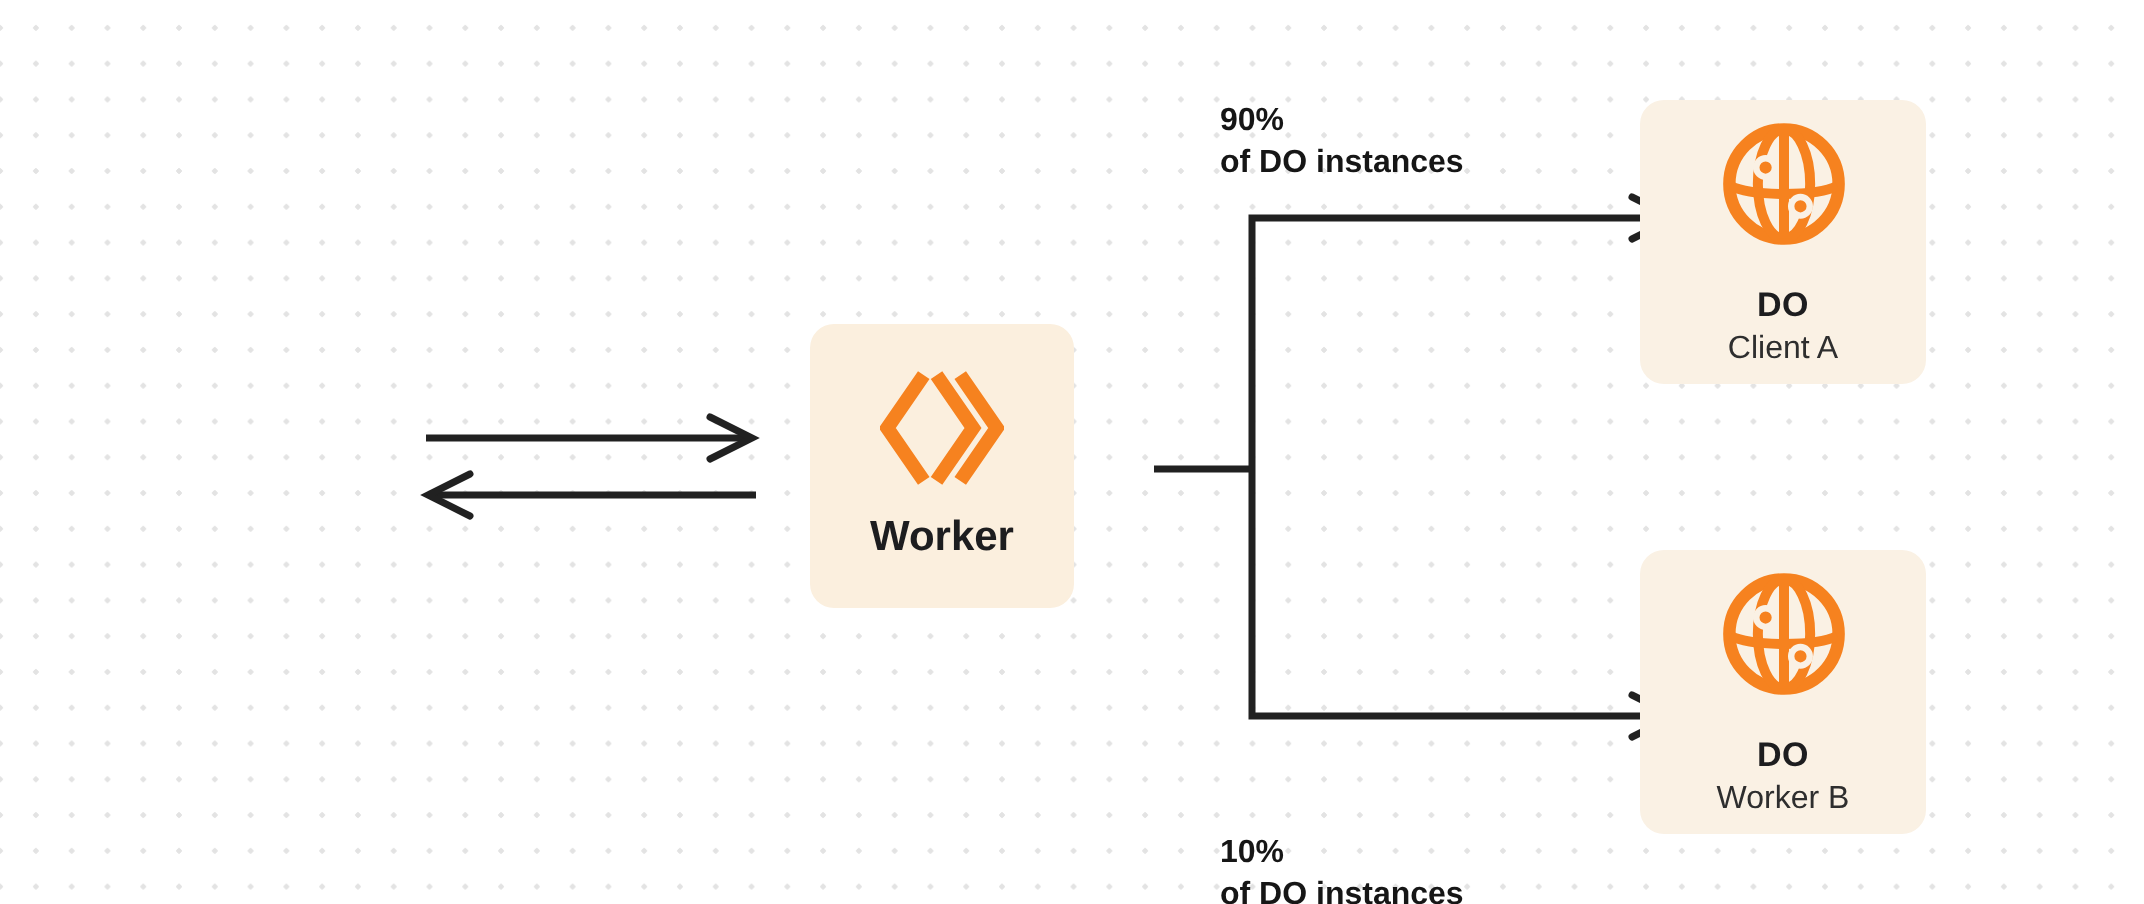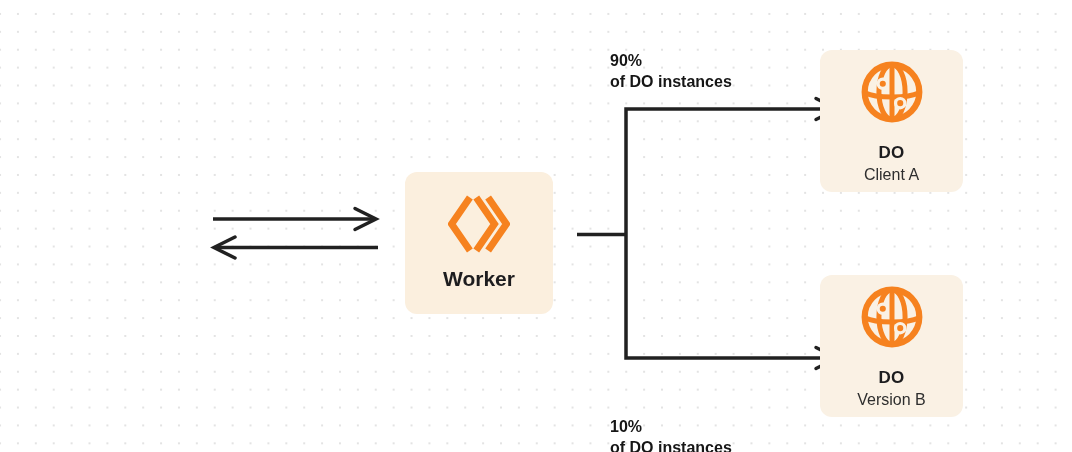--- a/index.html
+++ b/index.html
@@ -52,21 +52,21 @@
   .client-box{
     left:43px;top:162px;width:142px;height:139px;
     background:var(--client-box-bg);
     border-radius:10px;
     justify-content:center;
   }
   .client-box .node-label{
     font-size:22px;font-weight:700;color:var(--text-dark);
   }
   .worker-box{
-    left:405px;top:172px;width:148px;height:142px;
+    left:405px;top:162px;width:132px;height:142px;
     background:var(--worker-box-bg);
     border-radius:12px;
     padding-top:20px;
   }
   .worker-box .node-label{
     margin-top:11px;
     font-size:21px;font-weight:700;color:var(--text-dark);
   }
   .do-box{
     left:820px;width:143px;height:142px;
@@ -147,21 +147,21 @@
   <div class="node do-box b">
     <svg class="icon-svg" width="62" height="62" viewBox="0 0 64 64" fill="none" aria-hidden="true">
       <circle cx="32" cy="32" r="28.2" stroke="var(--accent-orange)" stroke-width="6.2"></circle>
       <ellipse cx="32" cy="32" rx="13.5" ry="28.2" stroke="var(--accent-orange)" stroke-width="5"></ellipse>
       <line x1="32" y1="4" x2="32" y2="60" stroke="var(--accent-orange)" stroke-width="5"></line>
       <path d="M4.5,33 C15,38.5 49,38.5 59.5,33" stroke="var(--accent-orange)" stroke-width="5"></path>
       <circle cx="22.5" cy="23.5" r="4.8" fill="var(--accent-orange)" stroke="var(--do-box-bg)" stroke-width="3.2"></circle>
       <circle cx="40.5" cy="43.5" r="4.8" fill="var(--accent-orange)" stroke="var(--do-box-bg)" stroke-width="3.2"></circle>
     </svg>
     <span class="do-title">DO</span>
-    <span class="do-subtitle">Version B</span>
+    <span class="do-subtitle">Worker B</span>
   </div>
 
   <div class="edge-label top">
     <div>90%</div>
     <div>of DO instances</div>
   </div>
   <div class="edge-label bottom">
     <div>10%</div>
     <div>of DO instances</div>
   </div>

